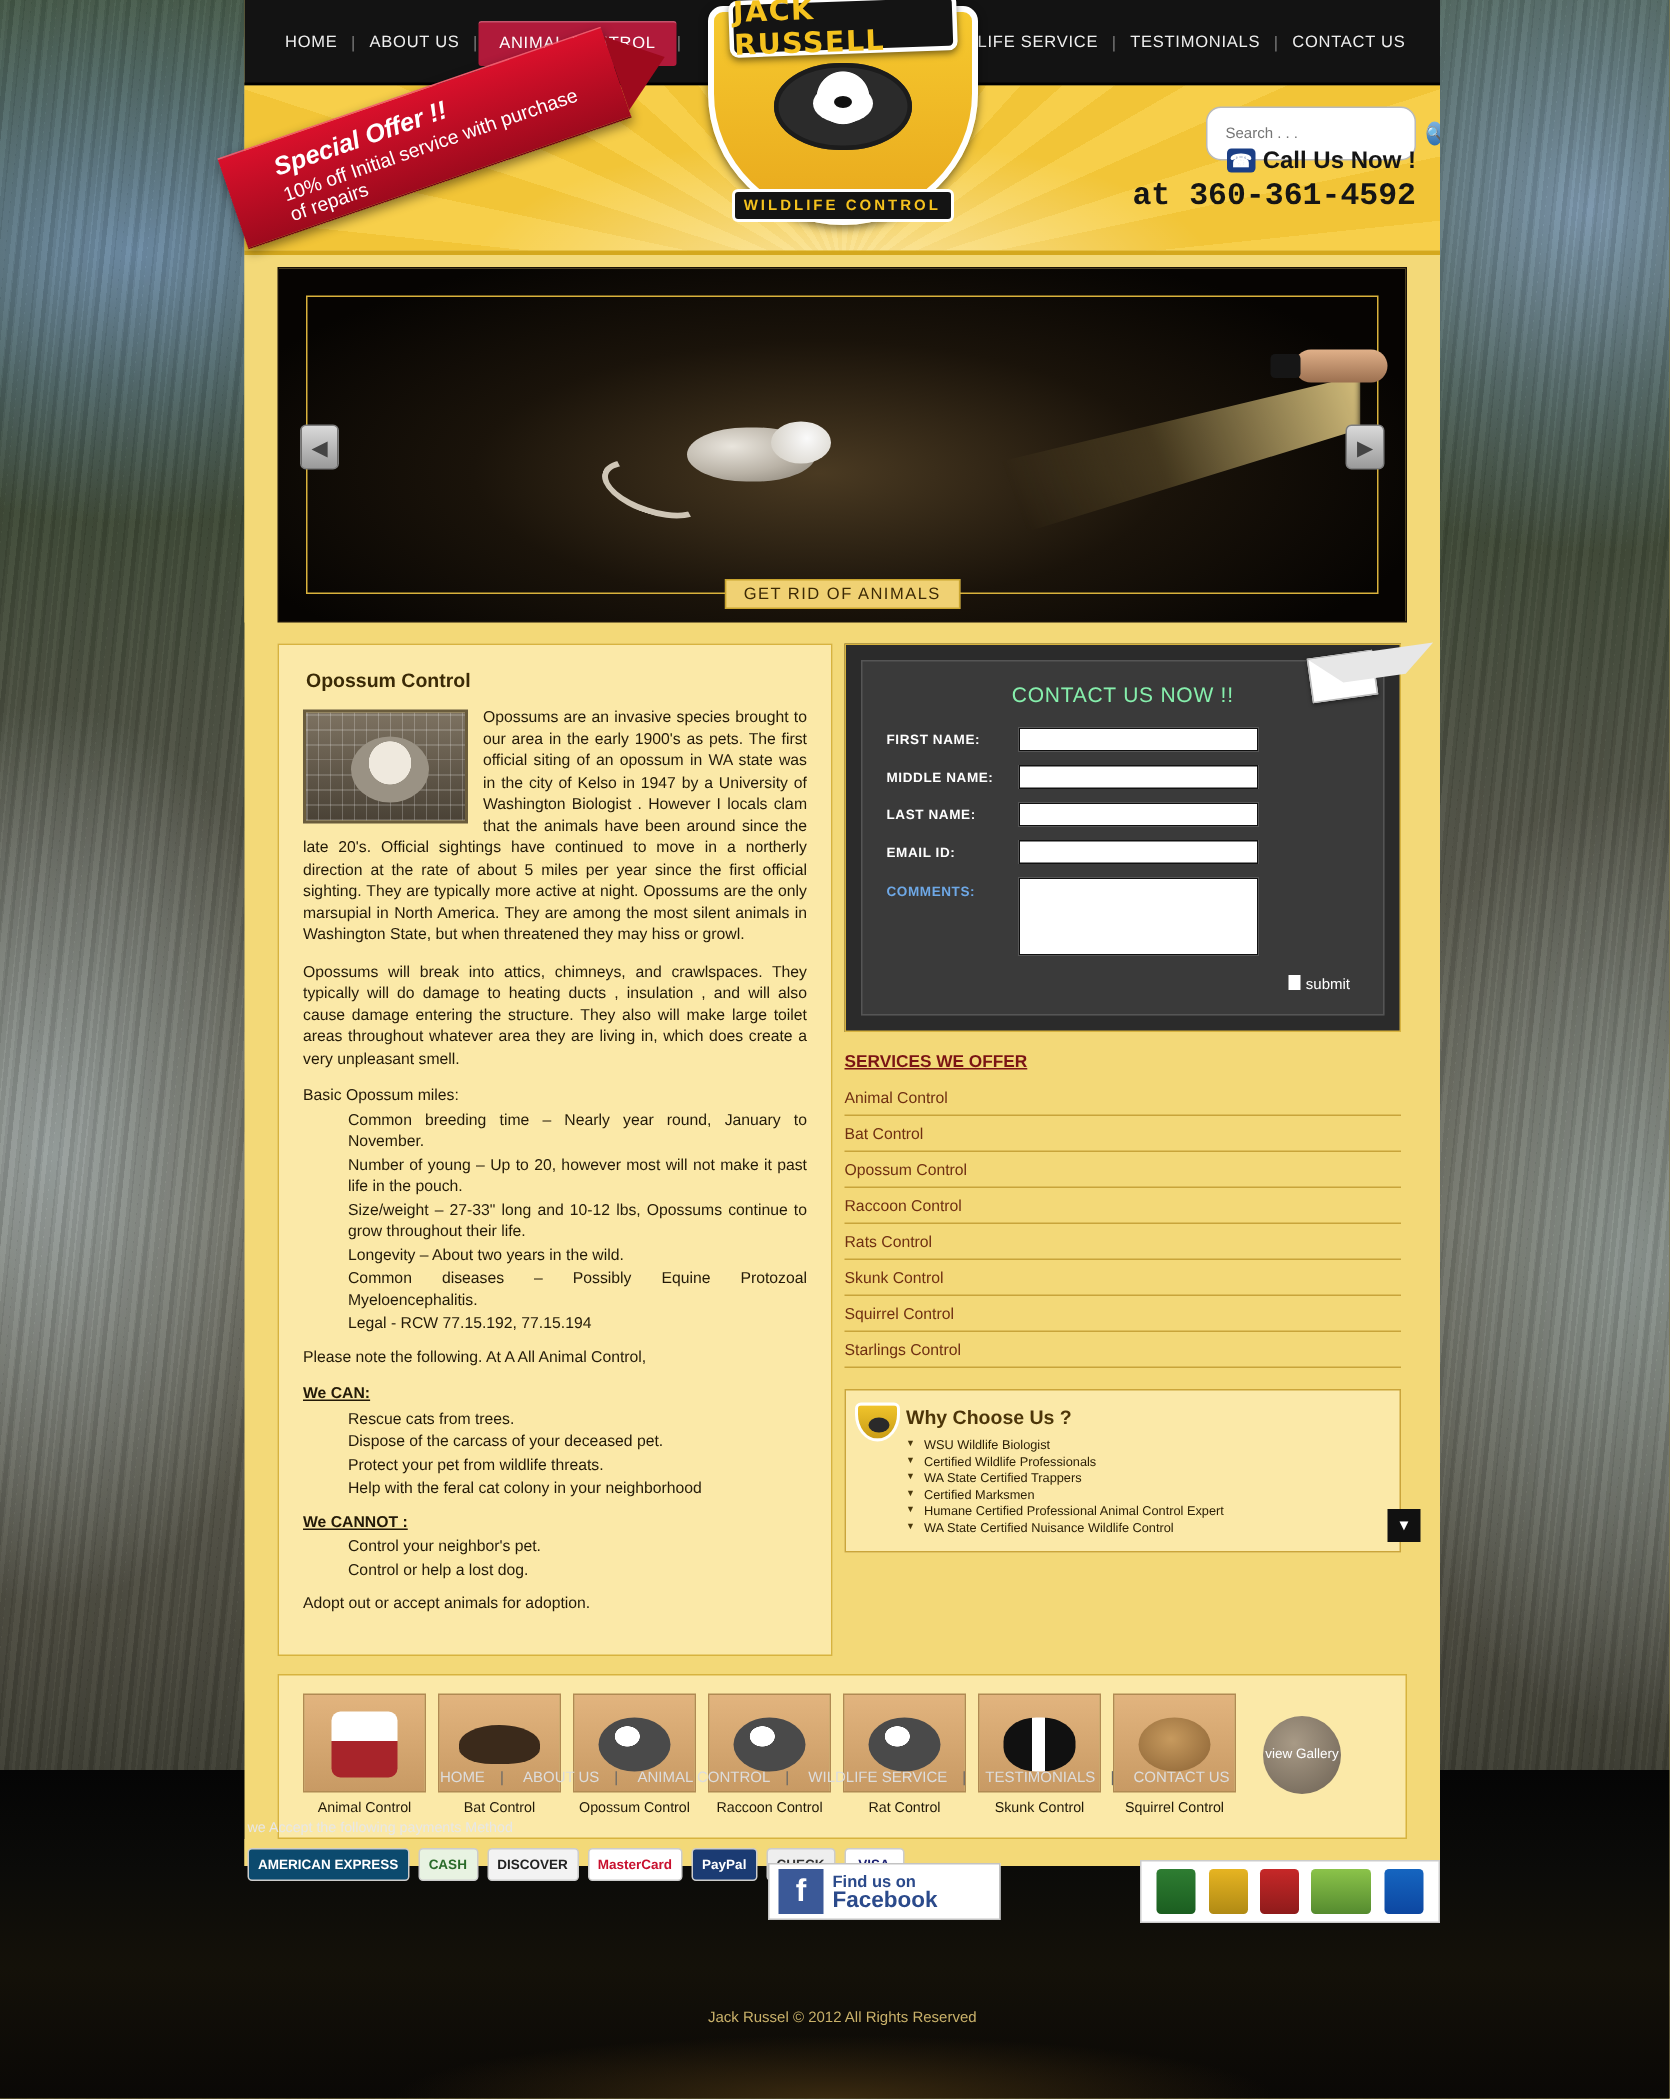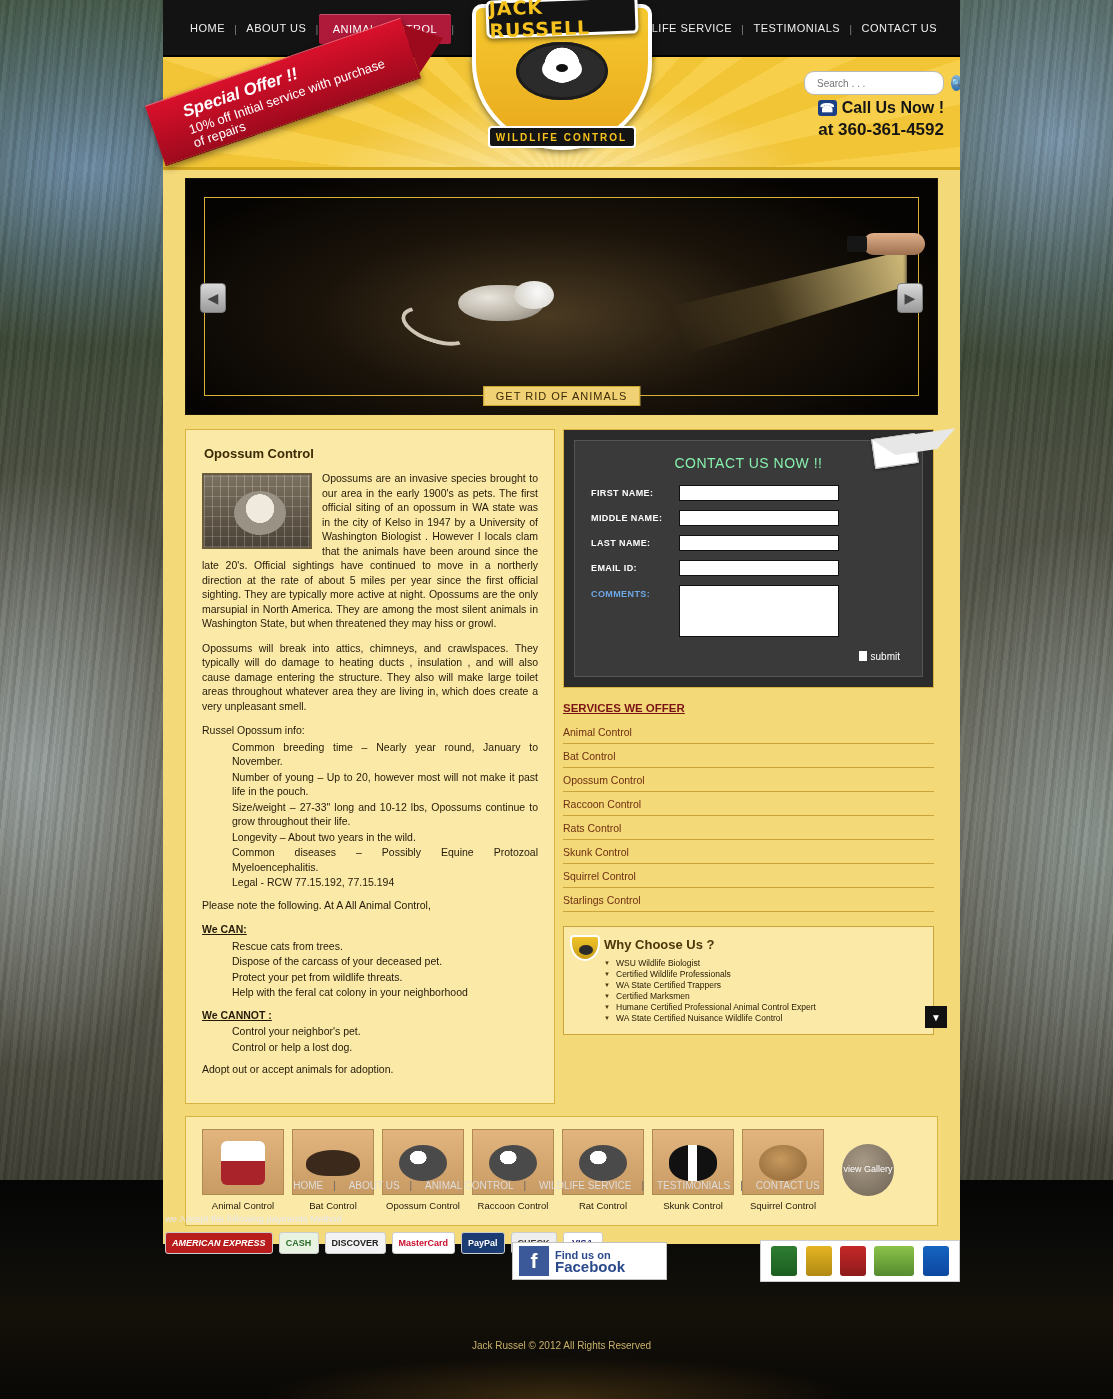--- a/index.html
+++ b/index.html
@@ -120,40 +120,40 @@
   }
   .logo-bottom{
     position:absolute; left:24px; bottom:6px; width:148px; height:22px;
     background:#141414; border:2px solid #fff; border-radius:4px;
     display:flex; align-items:center; justify-content:center;
   }
   .logo-bottom span{ color:#f5c21e; font-size:10px; letter-spacing:2px; font-weight:bold;}
 
   
   .search-wrap{
-    position:absolute; right:16px; top:14px; width:140px; height:24px;
+    position:absolute; right:16px; top:14px; width:140px; height:36px;
     background:#fff; border:1px solid #b9b9b9; border-radius:10px;
     display:flex; align-items:center; padding:0 4px 0 10px;
   }
   .search-wrap input{
     border:0; outline:0; flex:1; font-size:10px; color:#888;
     font-family:"Liberation Sans", sans-serif; background:transparent;
   }
   .search-btn{
     width:16px; height:16px; border-radius:50%;
     background:linear-gradient(180deg,#7fb3e0,#2f6fae);
     display:flex; align-items:center; justify-content:center;
     color:#fff; font-size:9px;
   }
   .callnow{
     position:absolute; right:16px; top:42px; text-align:right;
     color:#2c1a04;
   }
   .callnow .l1{ font-size:16px; font-weight:bold; color:#151515;}
-  .callnow .l2{ font-size:17px; font-weight:bold; color:#151515; margin-top:3px;}
+  .callnow .l2{ font-size:21px; font-weight:bold; color:#151515; margin-top:3px;font-family:Liberation Mono, monospace;}
   .phone-ico{
     display:inline-block; width:19px; height:16px; vertical-align:-3px;
     background:#1b3f86; border-radius:3px; position:relative; margin-right:5px;
   }
   .phone-ico:after{
     content:"\260E"; position:absolute; inset:0; color:#fff; font-size:12px;
     display:flex; align-items:center; justify-content:center;
   }
 
   
@@ -387,21 +387,21 @@
   .fnav{ text-align:center; font-size:10px; }
   .fnav a{ color:#ddd; text-decoration:none; padding:0 10px; }
   .fnav .sep{ color:#666; }
   .pay-note{ color:#e7e7e7; font-size:9.5px; margin:22px 0 8px 18px; }
   .payrow{ display:flex; align-items:center; gap:6px; margin-left:18px; }
   .chip{
     height:22px; min-width:40px; padding:0 6px; border-radius:3px; background:#fff;
     display:flex; align-items:center; justify-content:center;
     font-size:9px; font-weight:bold; color:#123; border:1px solid #ccc;
   }
-  .chip.amex{ background:#b91c1c; color:#fff;font-style:italic;}
+  .chip.amex{ background:#0c4a6e; color:#fff;}
   .chip.cash{ background:#e8f3e2; color:#2a6b2a;}
   .chip.disc{ background:#f3f3f3; color:#222;}
   .chip.mc{ background:#fff; color:#c8102e;}
   .chip.pp{ background:#1b3b73; color:#fff;}
   .chip.check{ background:#eee; color:#333;}
   .chip.visa{ background:#fff; color:#1a1f71;}
   .fb{
     position:absolute; left:348px; top:82px; width:155px; height:38px;
     background:#fff; border:1px solid #c3c3c3; display:flex; align-items:center;
   }
@@ -502,21 +502,21 @@
     </div>
 
     <div class="main">
 
       <div class="col-left">
         <div class="h-article">Opossum Control</div>
         <div class="thumb"></div>
         <div class="body-text">
           <p>Opossums are an invasive species brought to our area in the early 1900's as pets. The first official siting of  an opossum  in  WA  state was in the city of Kelso in 1947 by  a  University of Washington Biologist . However I locals  clam  that  the animals have been around since the late 20's. Official sightings have continued to move in a northerly direction  at  the rate of about 5 miles per year since the first official  sighting. They are typically  more active at night. Opossums are the only marsupial in  North America. They  are  among  the most silent animals in Washington State, but when threatened they may hiss or growl.</p>
           <p>Opossums will break into attics, chimneys, and crawlspaces. They typically will do damage  to  heating  ducts , insulation , and  will  also  cause  damage entering the structure. They also will make large toilet areas throughout whatever area they are living in, which does create a very unpleasant smell.</p>
-          <div>Russel Opossum info:</div>
+          <div>Basic Opossum miles:</div>
           <ul>
             <li>Common breeding time – Nearly year round, January to November.</li>
             <li>Number of young – Up to 20, however most will not make it past life in the pouch.</li>
             <li>Size/weight – 27-33" long and 10-12 lbs, Opossums continue to grow throughout their life.</li>
             <li>Longevity – About two years in the wild.</li>
             <li>Common diseases – Possibly Equine Protozoal Myeloencephalitis.</li>
             <li>Legal - RCW 77.15.192, 77.15.194</li>
           </ul>
           <p>Please note the following.  At A All Animal Control,</p>
           <div class="ul-title">We CAN:</div>

